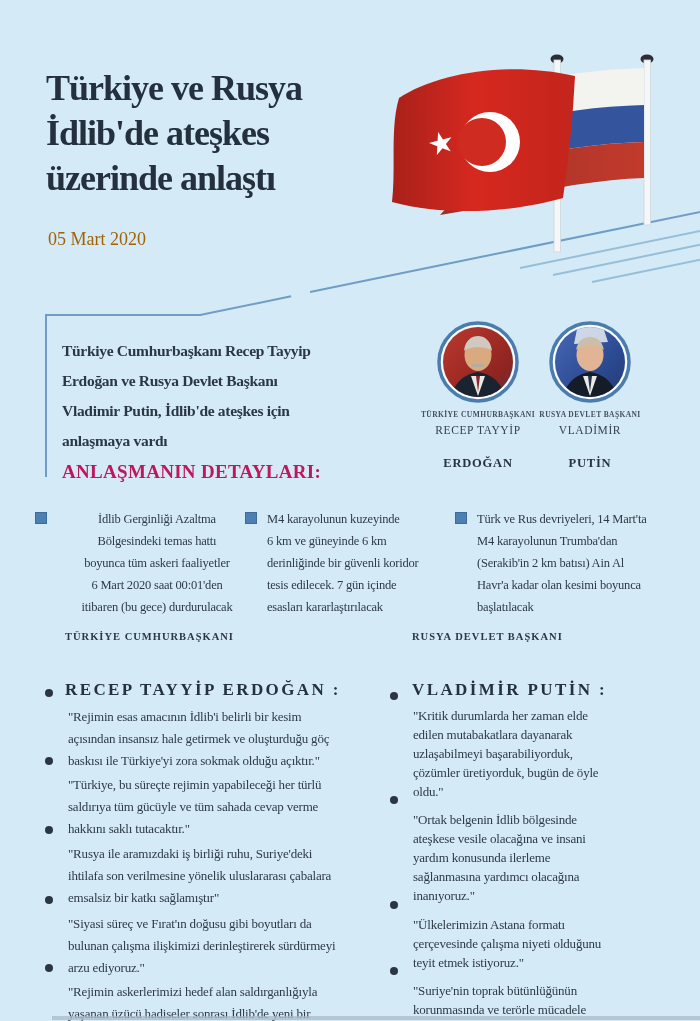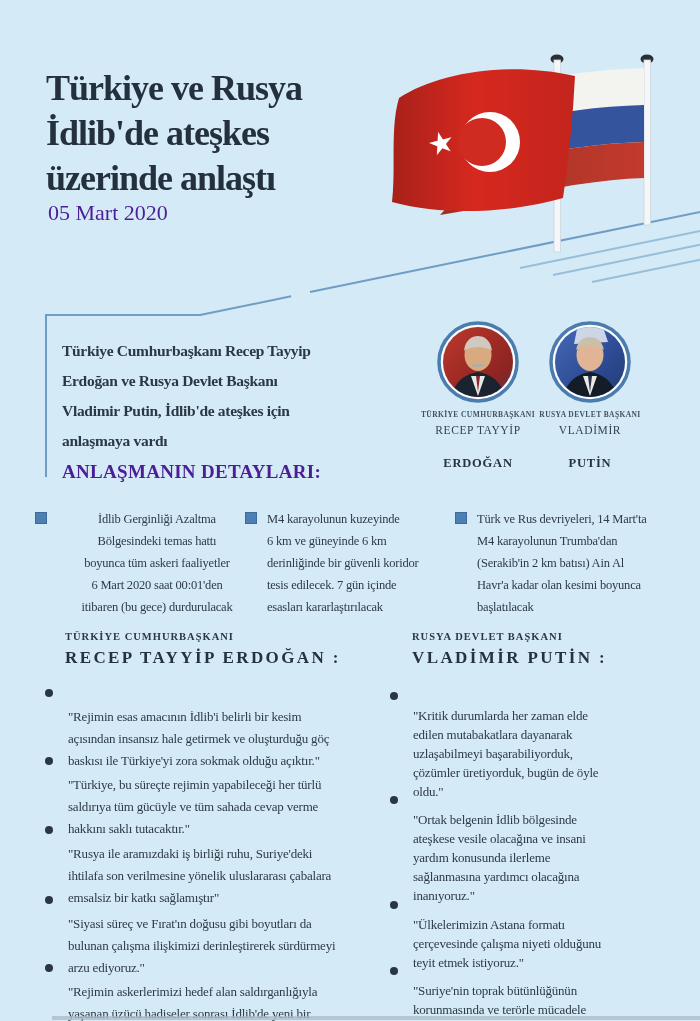--- a/index.html
+++ b/index.html
@@ -2,46 +2,46 @@
 <html><head>
 <meta charset="utf-8">
 <style>
   html,body{margin:0;padding:0;}
   .page{position:relative;width:700px;height:1021px;background:#d4eaf6;
         font-family:Liberation Serif, serif;color:#25313e;overflow:hidden;}
   .pre{white-space:pre-line;}
   
   .title{position:absolute;left:46px;top:66px;font-size:36px;line-height:45px;
          font-weight:800;letter-spacing:-1px;color:#24303d;}
-  .date{position:absolute;left:48px;top:200px;font-size:22px;color:#4c1d95;}
+  .date{position:absolute;left:48px;top:229px;font-size:18px;color:#a16207;}
   
   .dline{position:absolute;height:0;border-top:2px solid #6f9dc5;transform-origin:left center;}
   .dline.light{border-top:2px solid #97bed9;}
   .frame-v{position:absolute;left:45px;top:315px;width:2px;height:162px;background:#6f9dc5;}
   .frame-h{position:absolute;left:45px;top:314px;width:156px;height:2px;background:#6f9dc5;}
   
   .intro{position:absolute;left:62px;top:336px;width:310px;font-size:15.5px;line-height:30px;
          font-weight:700;letter-spacing:-0.3px;color:#2b3744;}
   
   .leader-card{position:absolute;text-align:center;}
   .leader-role{font-size:7.5px;font-weight:700;letter-spacing:0.4px;color:#44505c;margin-top:6px;}
   .leader-first{font-size:11.5px;letter-spacing:0.6px;color:#37434f;margin-top:5px;}
   .leader-last{font-size:12.5px;font-weight:800;letter-spacing:0.8px;color:#273340;margin-top:20px;}
   
   .details-heading{position:absolute;left:62px;top:461px;font-size:19px;font-weight:800;
-                   letter-spacing:0.3px;color:#4c1d95;}
+                   letter-spacing:0.3px;color:#be185d;}
   .detail{position:absolute;top:508px;font-size:12.5px;line-height:22px;letter-spacing:-0.2px;color:#2e3a46;}
   .detail .sq{position:absolute;left:-21px;top:5px;width:10px;height:10px;background:#4d80b2;
               outline:1px solid #3e6c9a;}
   .d1{left:57px;width:200px;text-align:center;}
   .d2{left:267px;width:195px;}
   .d3{left:477px;width:222px;}
   
   .q-kicker{position:absolute;font-size:10.5px;font-weight:800;letter-spacing:1px;color:#2b3744;}
-  .q-name{position:absolute;font-size:17px;font-weight:800;letter-spacing:2.4px;color:#25313e;}
+  .q-name{position:absolute;font-size:17px;font-weight:800;letter-spacing:2.4px;color:#25313e;margin-top:32px;}
   .quote{position:absolute;font-size:13px;letter-spacing:-0.2px;color:#2e3a46;}
   .quote .dot{position:absolute;left:-23px;top:5px;width:8px;height:8px;border-radius:50%;background:#2b3642;}
   .ql{left:68px;width:322px;line-height:22px;}
   .qr{left:413px;width:287px;line-height:19px;}
   .footer-edge{position:absolute;left:52px;top:1016px;width:648px;height:4px;background:#a9bac6;opacity:.75;}
   svg{display:block;}
 </style>
 </head>
 <body>
 

